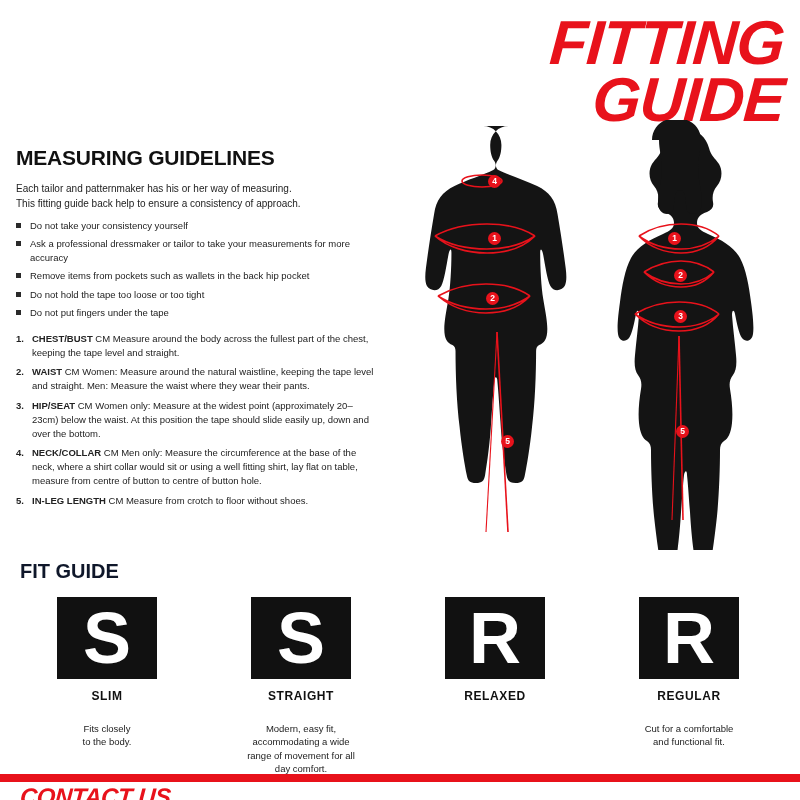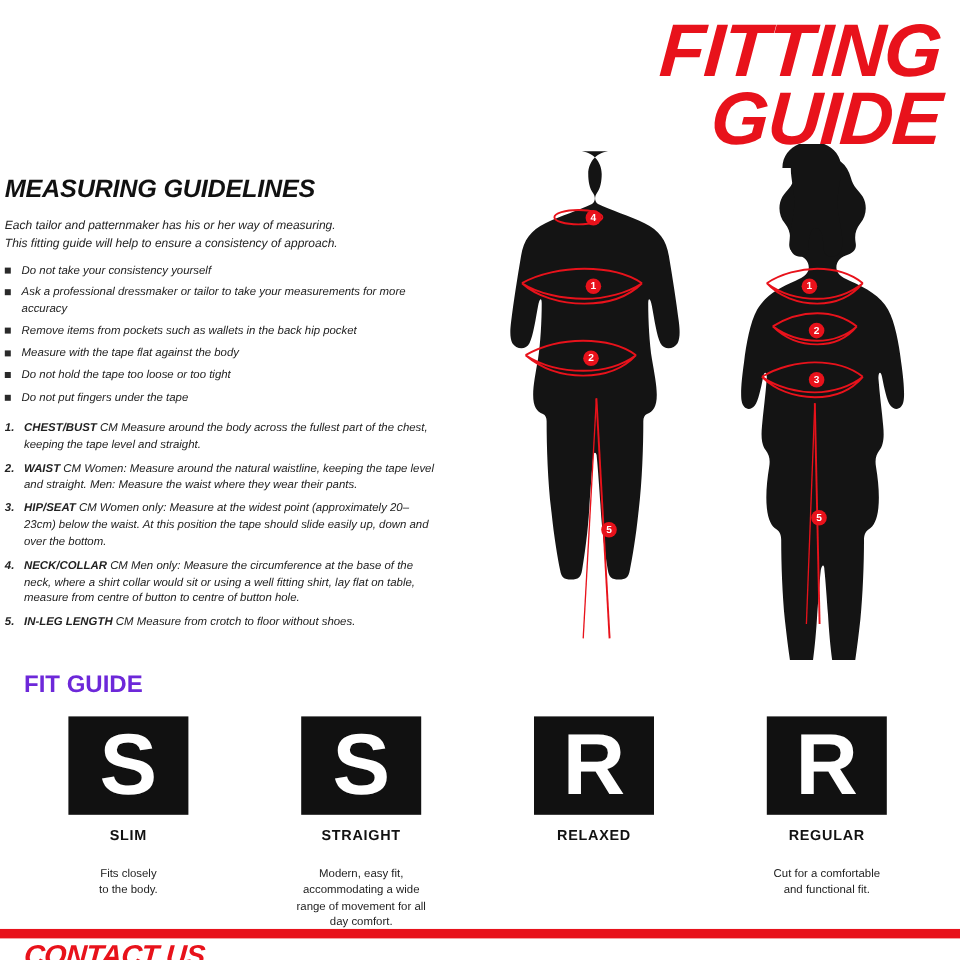--- a/index.html
+++ b/index.html
@@ -30,24 +30,23 @@
     font-size: 62px;
     letter-spacing: -1px;
     color: #e8121b;
     font-style: italic;
     transform: skewX(-4deg);
   }
 
   
   .left-col {
     position: absolute;
-    left: 4px;
+    left: 16px;
     top: 146px;
     width: 360px;
-    font-style: italic;
   }
   h2.section-title {
     font-size: 21px;
     font-weight: bold;
     margin: 0 0 12px 0;
     letter-spacing: -0.2px;
     color: #111;
   }
   .intro {
     font-size: 10px;
@@ -108,21 +107,21 @@
   .fit-guide {
     position: absolute;
     left: 20px;
     top: 560px;
     width: 760px;
   }
   .fit-guide h2 {
     font-size: 20px;
     font-weight: bold;
     margin: 0 0 14px 0;
-    color: #6d28d9;
+    color: #0f172a;
   }
   .fit-row {
     display: flex;
     gap: 20px;
   }
   .fit-item {
     width: 174px;
     text-align: center;
   }
   .fit-letter {
@@ -210,28 +209,27 @@
 <div class="title-block">
   <div class="line">FITTING</div>
   <div class="line">GUIDE</div>
 </div>
 
 <div class="left-col">
   <h2 class="section-title">MEASURING GUIDELINES</h2>
 
   <div class="intro">
     <div>Each tailor and patternmaker has his or her way of measuring.</div>
-    <div>This fitting guide will help to ensure a consistency of approach.</div>
+    <div>This fitting guide back help to ensure a consistency of approach.</div>
   </div>
 
   <ul class="bullets">
     <li>Do not take your consistency yourself</li>
     <li>Ask a professional dressmaker or tailor to take your measurements for more accuracy</li>
     <li>Remove items from pockets such as wallets in the back hip pocket</li>
-    <li>Measure with the tape flat against the body</li>
     <li>Do not hold the tape too loose or too tight</li>
     <li>Do not put fingers under the tape</li>
   </ul>
 
   <ol class="defs">
     <li>
       <span class="num">1.</span><span class="term">CHEST/BUST</span> <span>CM Measure around the body across the fullest part of the chest, keeping the tape level and straight.</span>
     </li>
     <li>
       <span class="num">2.</span><span class="term">WAIST</span> <span>CM Women: Measure around the natural waistline, keeping the tape level and straight. Men: Measure the waist where they wear their pants.</span>

